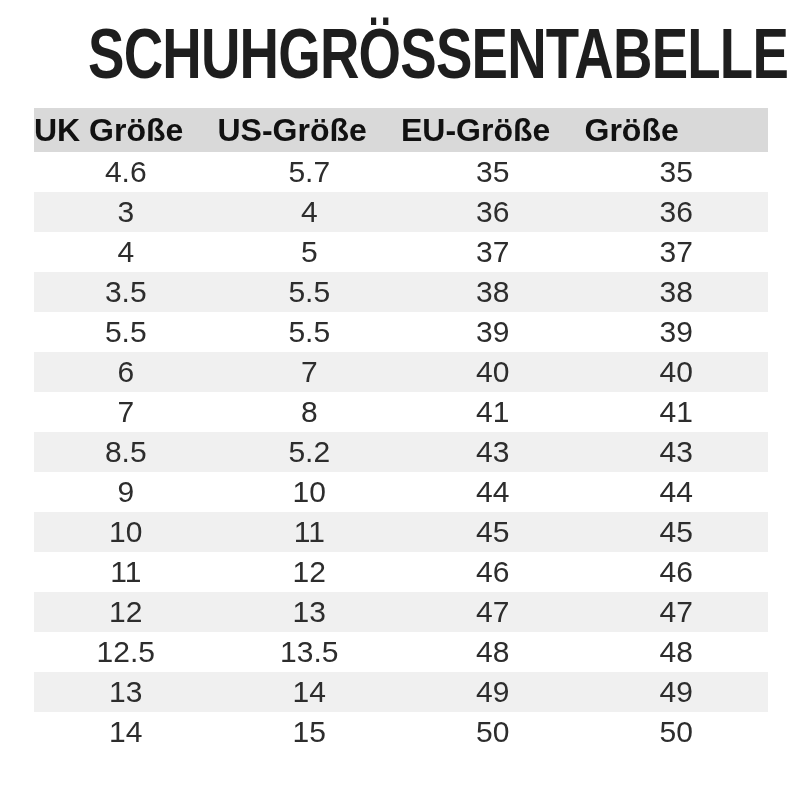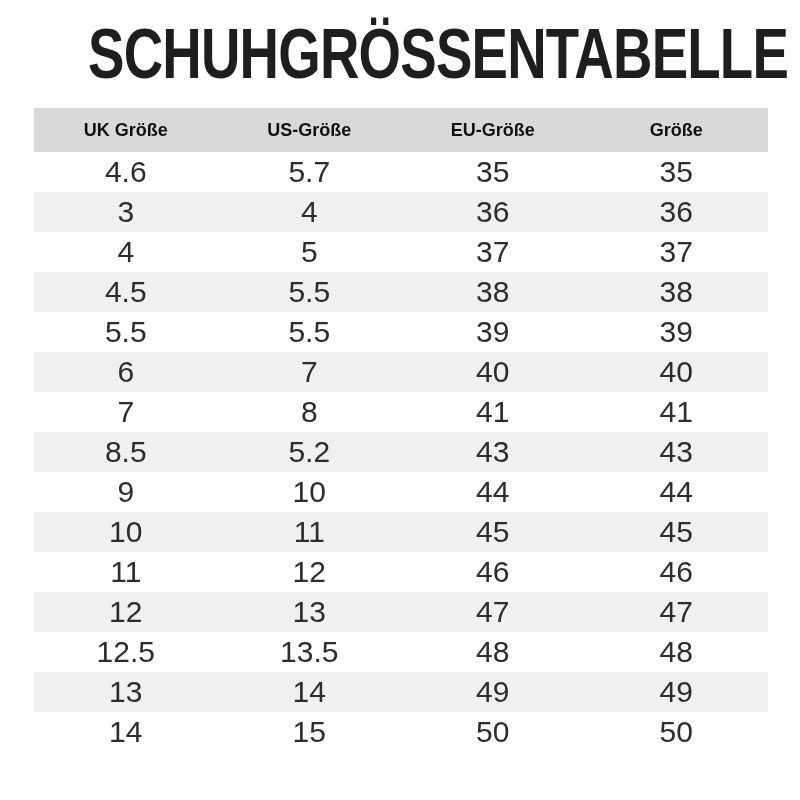--- a/index.html
+++ b/index.html
@@ -26,24 +26,24 @@
   }
   table.size-table {
     margin: 16px 0 0 34px;
     width: 734px;
     border-collapse: collapse;
     table-layout: fixed;
   }
   table.size-table th {
     background: var(--header-bg, #d9d9d9);
     height: 44px;
-    font-size: 18px;
+    font-size: 32px;
     font-weight: 700;
     color: var(--header-text, #111111);
-    text-align: center;
+    text-align: left;
     vertical-align: middle;
     padding: 0;
   }
   table.size-table td {
     height: 40px;
     font-size: 30px;
     font-weight: 400;
     color: var(--text-color, #2d2d2d);
     text-align: center;
     vertical-align: middle;
@@ -83,21 +83,21 @@
       <td>36</td>
       <td>36</td>
     </tr>
     <tr>
       <td>4</td>
       <td>5</td>
       <td>37</td>
       <td>37</td>
     </tr>
     <tr>
-      <td>4.5</td>
+      <td>3.5</td>
       <td>5.5</td>
       <td>38</td>
       <td>38</td>
     </tr>
     <tr>
       <td>5.5</td>
       <td>5.5</td>
       <td>39</td>
       <td>39</td>
     </tr>

